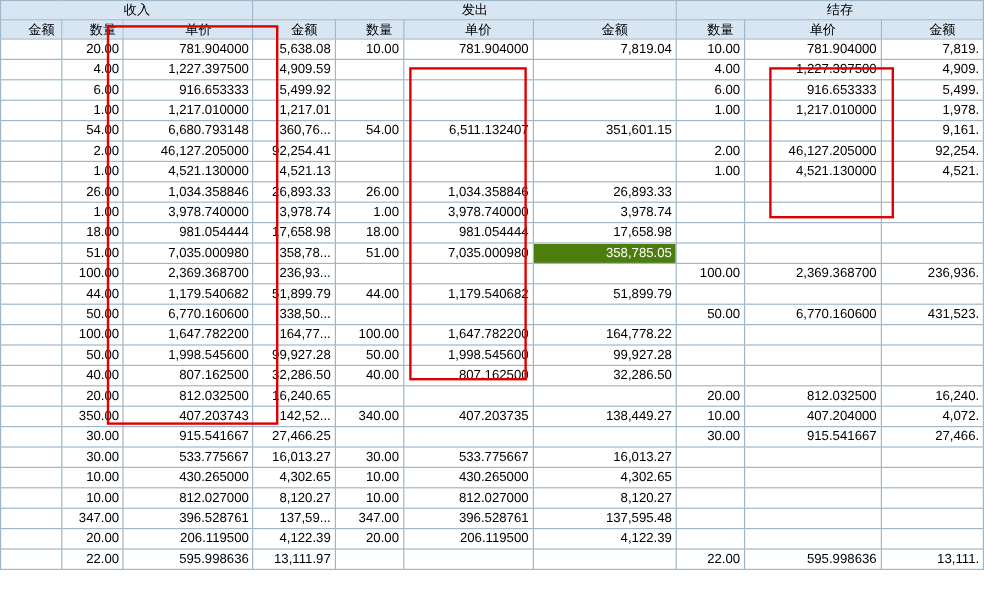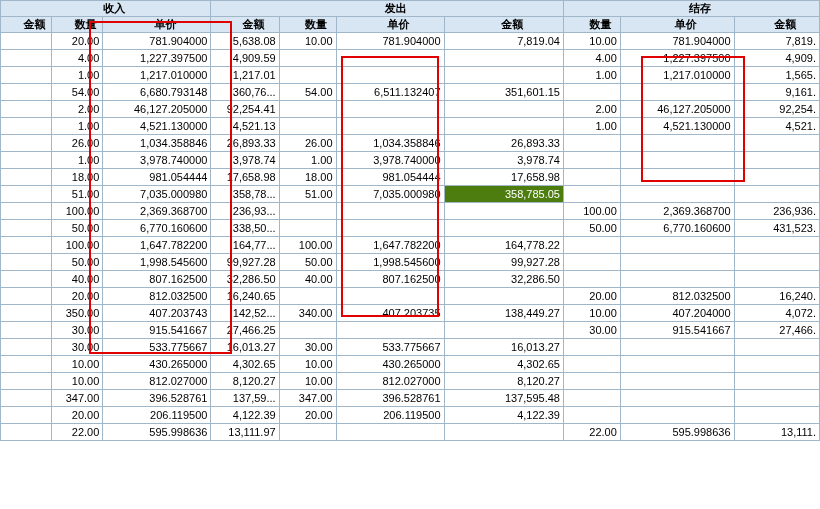--- a/index.html
+++ b/index.html
@@ -26,21 +26,21 @@
     border: 1px solid #9fb7c9;
     padding: 0 3px;
     height: 17px;
     box-sizing: border-box;
     overflow: hidden;
     white-space: nowrap;
     vertical-align: middle;
   }
   thead th {
     background: #d7e6f2;
-    font-weight: bold;
+    font-weight: normal;
     text-align: center;
     height: 14px;
     padding-left: 20px;
   }
   td.num { text-align: right; }
   .col-amt1 { width:45px; }
   .col-qty1 { width:45px; }
   .col-price1 { width:95px; }
   .col-amt2 { width:60px; }
   .col-qty2 { width:50px; }
@@ -117,29 +117,41 @@
           <td class="num">4,909.59</td>
           <td class="num"></td>
           <td class="num"></td>
           <td class="num"></td>
           <td class="num">4.00</td>
           <td class="num">1,227.397500</td>
           <td class="num">4,909.</td>
         </tr>
         <tr>
           <td class="num"></td>
+          <td class="num">6.00</td>
+          <td class="num">916.653333</td>
+          <td class="num">5,499.92</td>
+          <td class="num"></td>
+          <td class="num"></td>
+          <td class="num"></td>
+          <td class="num">6.00</td>
+          <td class="num">916.653333</td>
+          <td class="num">5,499.</td>
+        </tr>
+        <tr>
+          <td class="num"></td>
           <td class="num">1.00</td>
           <td class="num">1,217.010000</td>
           <td class="num">1,217.01</td>
           <td class="num"></td>
           <td class="num"></td>
           <td class="num"></td>
           <td class="num">1.00</td>
           <td class="num">1,217.010000</td>
-          <td class="num">1,565.</td>
+          <td class="num">1,978.</td>
         </tr>
         <tr>
           <td class="num"></td>
           <td class="num">54.00</td>
           <td class="num">6,680.793148</td>
           <td class="num">360,76...</td>
           <td class="num">54.00</td>
           <td class="num">6,511.132407</td>
           <td class="num">351,601.15</td>
           <td class="num"></td>
@@ -222,20 +234,32 @@
           <td class="num"></td>
           <td class="num">100.00</td>
           <td class="num">2,369.368700</td>
           <td class="num">236,93...</td>
           <td class="num"></td>
           <td class="num"></td>
           <td class="num"></td>
           <td class="num">100.00</td>
           <td class="num">2,369.368700</td>
           <td class="num">236,936.</td>
+        </tr>
+        <tr>
+          <td class="num"></td>
+          <td class="num">44.00</td>
+          <td class="num">1,179.540682</td>
+          <td class="num">51,899.79</td>
+          <td class="num">44.00</td>
+          <td class="num">1,179.540682</td>
+          <td class="num">51,899.79</td>
+          <td class="num"></td>
+          <td class="num"></td>
+          <td class="num"></td>
         </tr>
         <tr>
           <td class="num"></td>
           <td class="num">50.00</td>
           <td class="num">6,770.160600</td>
           <td class="num">338,50...</td>
           <td class="num"></td>
           <td class="num"></td>
           <td class="num"></td>
           <td class="num">50.00</td>

